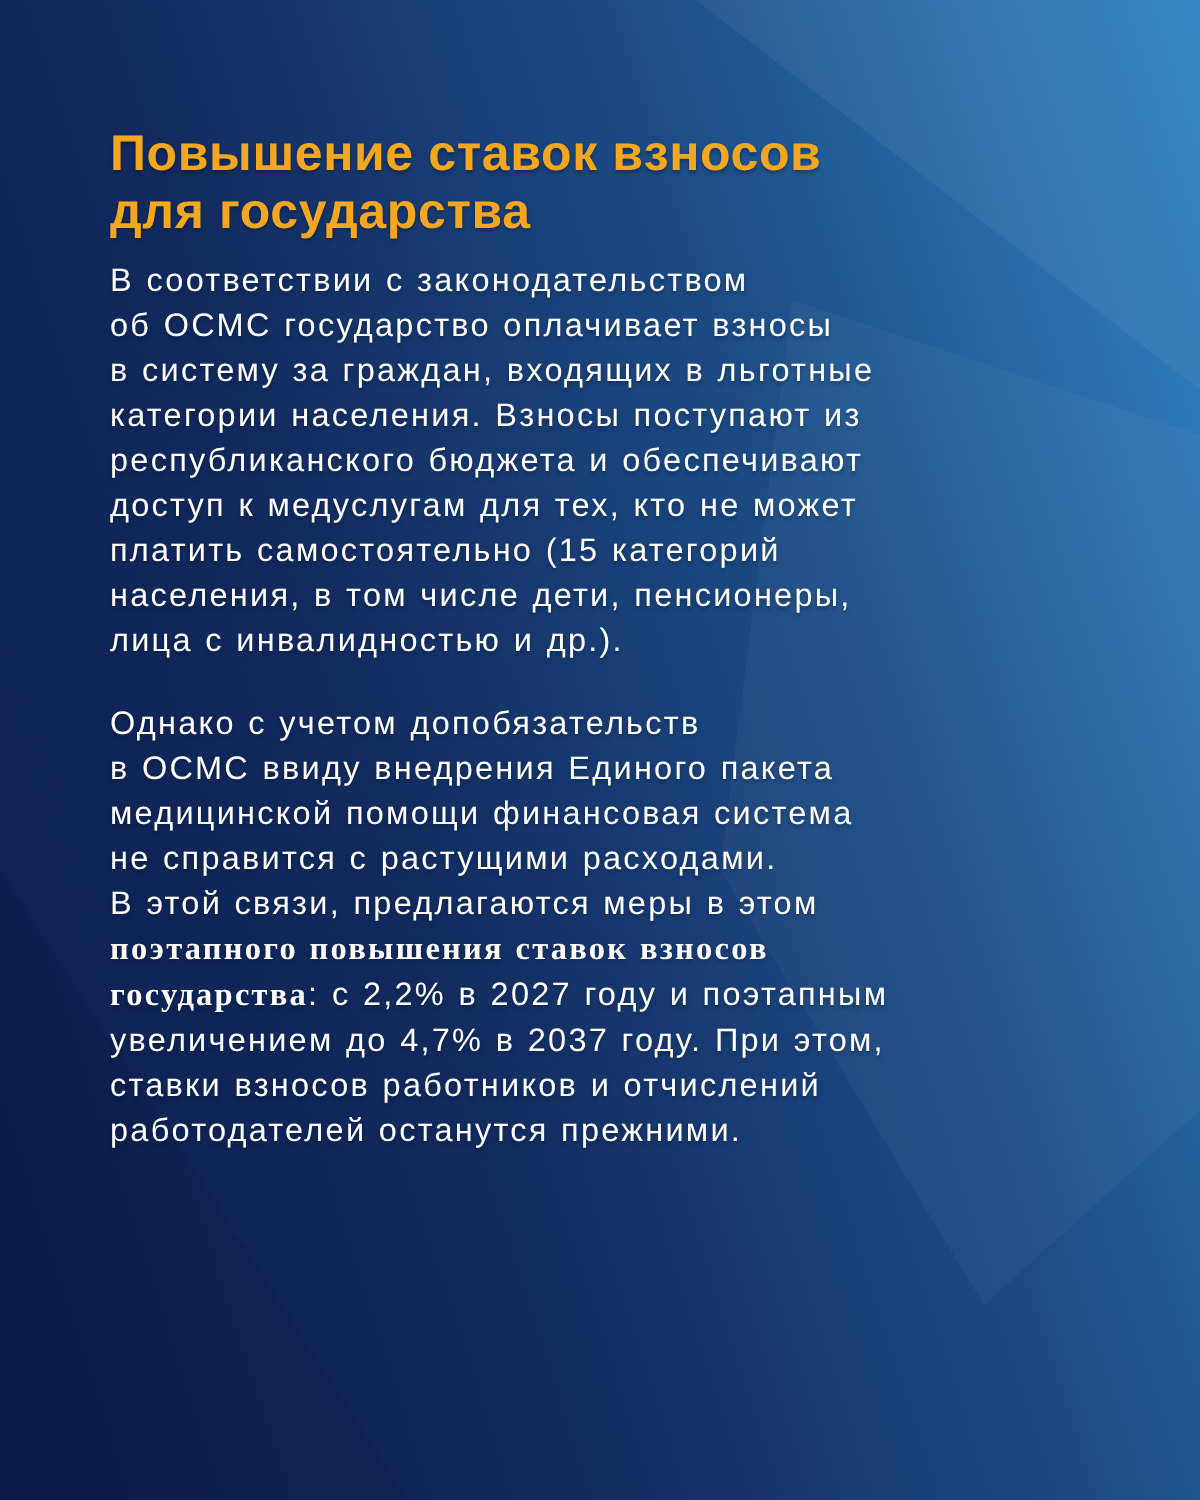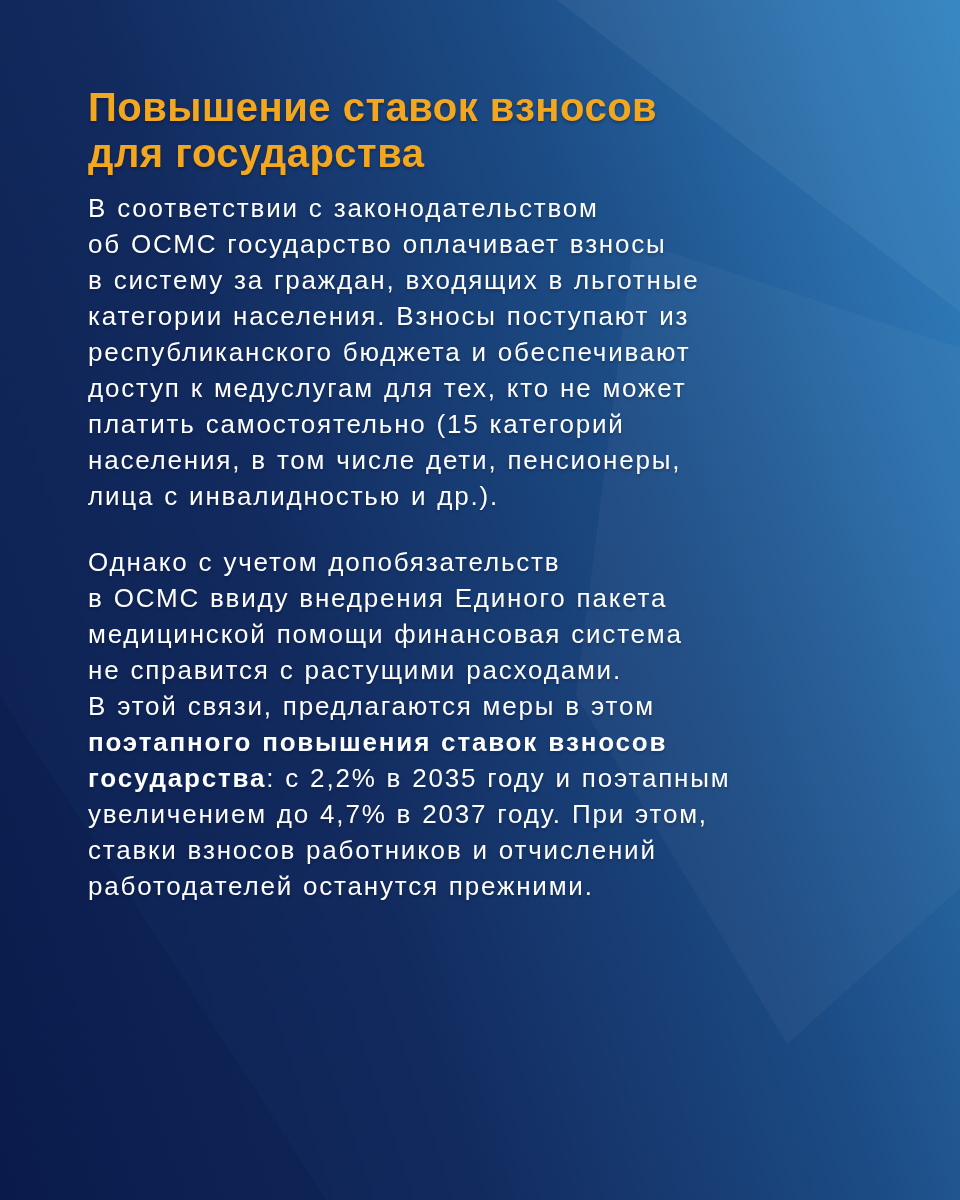--- a/index.html
+++ b/index.html
@@ -41,21 +41,21 @@
     background: rgba(3, 10, 40, 0.10);
     clip-path: polygon(0 58%, 34% 100%, 0 100%);
   }
   .content {
     position: absolute;
     left: 88px;
     top: 84px;
     right: 36px;
   }
   .title {
-    margin: 0 0 14px 0;
+    margin: 16px 0 14px 0;
     font-size: 40px;
     line-height: 46px;
     font-weight: 700;
     letter-spacing: 0.5px;
     color: #F3A71E;
     white-space: pre-line;
     text-shadow: 0 2px 3px rgba(5, 15, 40, 0.35);
   }
   .para {
     margin: 0 0 30px 0;
@@ -63,20 +63,21 @@
     line-height: 36px;
     font-weight: 400;
     letter-spacing: 1.8px;
     word-spacing: 1px;
     color: #FFFFFF;
     white-space: pre-line;
     text-shadow: 0 2px 3px rgba(5, 15, 40, 0.30);
   }
   .para .bold {
     font-weight: 700;
+    font-family: Liberation Serif, serif;
   }
 </style>
 </head>
 <body>
 
 <div class="poster">
   <div class="facet facet-a"></div>
   <div class="facet facet-b"></div>
   <div class="facet facet-c"></div>
   <div class="content">
@@ -90,18 +91,18 @@
 доступ к медуслугам для тех, кто не может
 платить самостоятельно (15 категорий
 населения, в том числе дети, пенсионеры,
 лица с инвалидностью и др.).</p>
     <p class="para"><span>Однако с учетом допобязательств
 в ОСМС ввиду внедрения Единого пакета
 медицинской помощи финансовая система
 не справится с растущими расходами.
 В этой связи, предлагаются меры в этом
 </span><span class="bold">поэтапного повышения ставок взносов
-государства</span><span>: с 2,2% в 2035 году и поэтапным
+государства</span><span>: с 2,2% в 2027 году и поэтапным
 увеличением до 4,7% в 2037 году. При этом,
 ставки взносов работников и отчислений
 работодателей останутся прежними.</span></p>
   </div>
 </div>
 
 </body></html>

